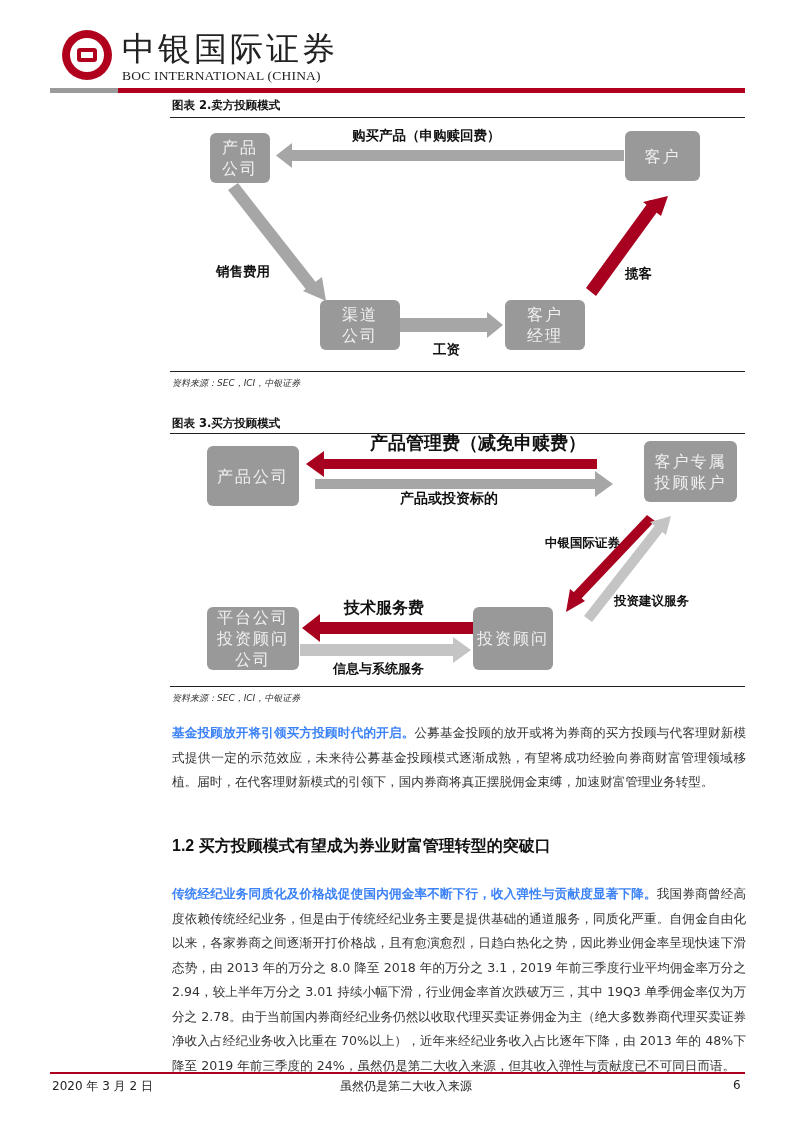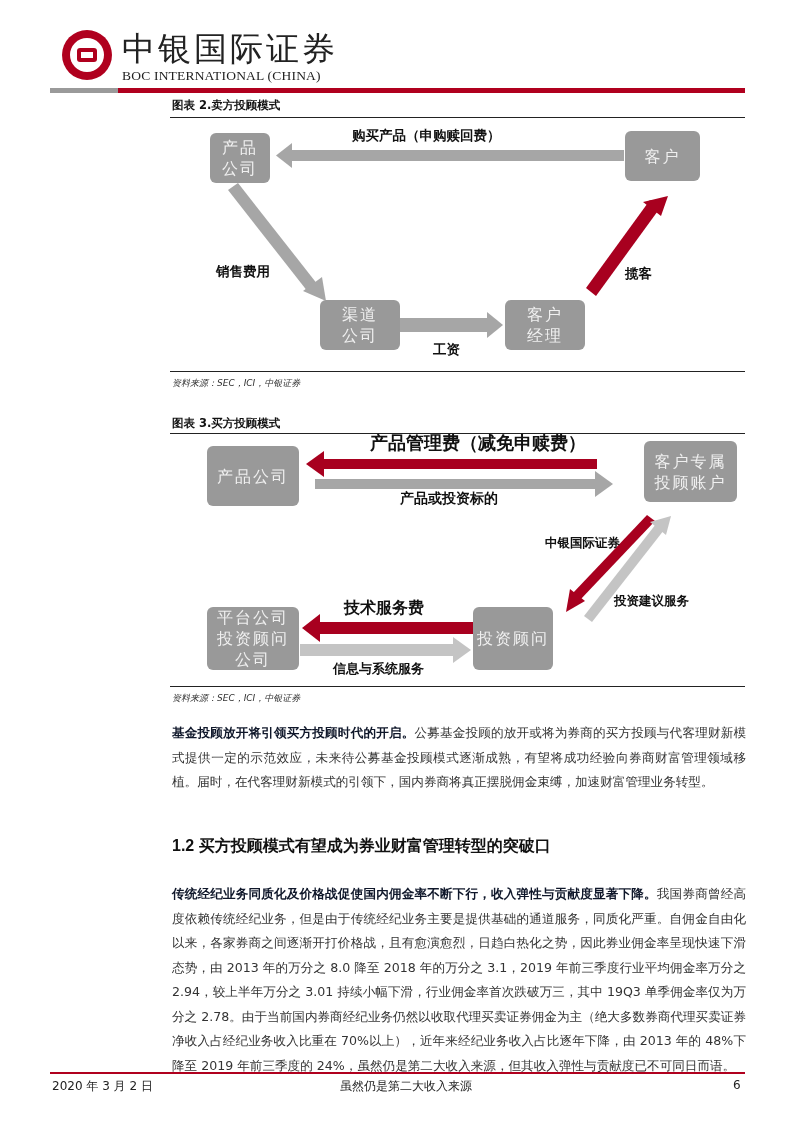--- a/index.html
+++ b/index.html
@@ -22,21 +22,21 @@
   .bar-red  { left:118px; top:88px; width:627px; height:5px; background:#b0001e; }
   .fig-title { font-family:"DejaVu Sans", sans-serif; font-weight:bold; font-size:11.5px; color:#111; }
   .rule { height:1px; background:#222; }
   .source { font-size:9px; font-style:italic; color:#333; font-family:"DejaVu Sans", sans-serif; }
   .box { background:#999999; color:#f0f0f0; border-radius:6px; display:flex; align-items:center;
          justify-content:center; text-align:center; font-size:16px; line-height:21px;
          font-family:"DejaVu Serif", serif; letter-spacing:2px; }
   .lbl { font-family:"DejaVu Sans", sans-serif; font-weight:bold; font-size:13.5px; color:#111; white-space:nowrap; }
   .para { left:172px; width:574px; font-size:12.6px; line-height:24.5px; color:#333;
           text-align:justify; font-family:"DejaVu Sans", sans-serif; }
-  .para b { color:#0f172a; }
+  .para b { color:#3b82f6; }
   .h2 { left:172px; top:836px; font-size:16px; font-weight:bold; color:#111;
         font-family:Liberation Sans, sans-serif; }
   .footer-rule { left:50px; top:1072px; width:695px; height:2px; background:#b0001e; }
   .footer { top:1078px; font-size:12px; color:#222; font-family:"DejaVu Sans", sans-serif; }
   svg { position:absolute; left:0; top:0; }
 </style>
 </head>
 <body>
 
 <div class="abs logo-circle">

